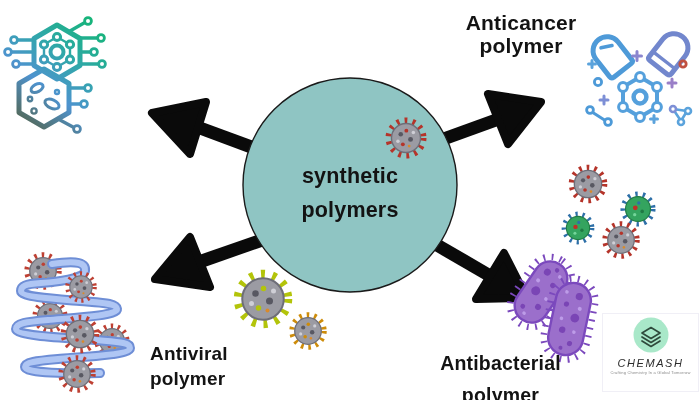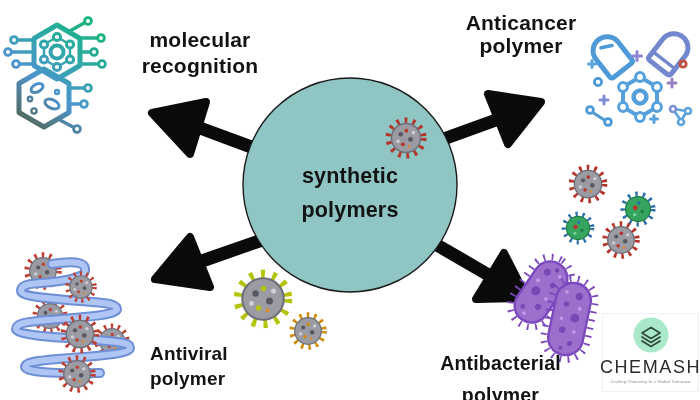--- a/index.html
+++ b/index.html
@@ -15,21 +15,21 @@
   .lbl-molrec{left:115px;top:27px;width:170px;font-size:21px;line-height:26px;}
   .lbl-anticancer{left:446px;top:11px;width:150px;font-size:21px;line-height:23px;}
   .lbl-center{left:275px;top:159px;width:150px;font-size:21.5px;line-height:34px;}
   .lbl-antiviral{left:150px;top:341px;width:130px;font-size:19px;line-height:25px;text-align:left;}
   .lbl-antibacterial{left:423px;top:347px;width:155px;font-size:19.5px;line-height:32px;}
   .logo-card{
     position:absolute;left:602px;top:313px;width:97px;height:79px;
     background:#fff;border:1px solid #f0eff6;box-sizing:border-box;
     display:flex;flex-direction:column;align-items:center;justify-content:flex-start;
   }
-  .logo-name{font-size:18px;letter-spacing:1.6px;color:#2b2b2b;font-weight:400;margin-top:1px;}
+  .logo-name{font-size:11px;letter-spacing:1.6px;color:#2b2b2b;font-weight:400;margin-top:1px;font-style:italic;}
   .logo-tagline{font-size:4px;color:#8a8a8a;letter-spacing:.2px;margin-top:1px;}
 </style>
 </head>
 <body>
 
 <div id="canvas">
 
   <svg id="art" width="700" height="400" viewBox="0 0 700 400">
     <defs>
       <linearGradient id="gmol" gradientUnits="userSpaceOnUse" x1="100" y1="18" x2="12" y2="130">
@@ -211,22 +211,20 @@
         <circle cx="5" cy="24" r="2.6" fill="#7A45B5"></circle>
           <circle cx="-3" cy="30" r="2" fill="#7A45B5"></circle>
         <circle cx="-8" cy="-26" r="1.8" fill="#BD9CE8"></circle>
           <circle cx="8" cy="-12" r="2" fill="#BD9CE8"></circle>
         <circle cx="-8" cy="1" r="1.8" fill="#BD9CE8"></circle>
           <circle cx="7" cy="12" r="1.8" fill="#BD9CE8"></circle>
       </g>
     </g>
   </svg>
 
-  <div class="label lbl-molrec">molecular
-recognition</div>
   <div class="label lbl-anticancer">Anticancer
 polymer</div>
   <div class="label lbl-center">synthetic
 polymers</div>
   <div class="label lbl-antiviral">Antiviral
 polymer</div>
   <div class="label lbl-antibacterial">Antibacterial
 polymer</div>
 
   <div class="logo-card">

